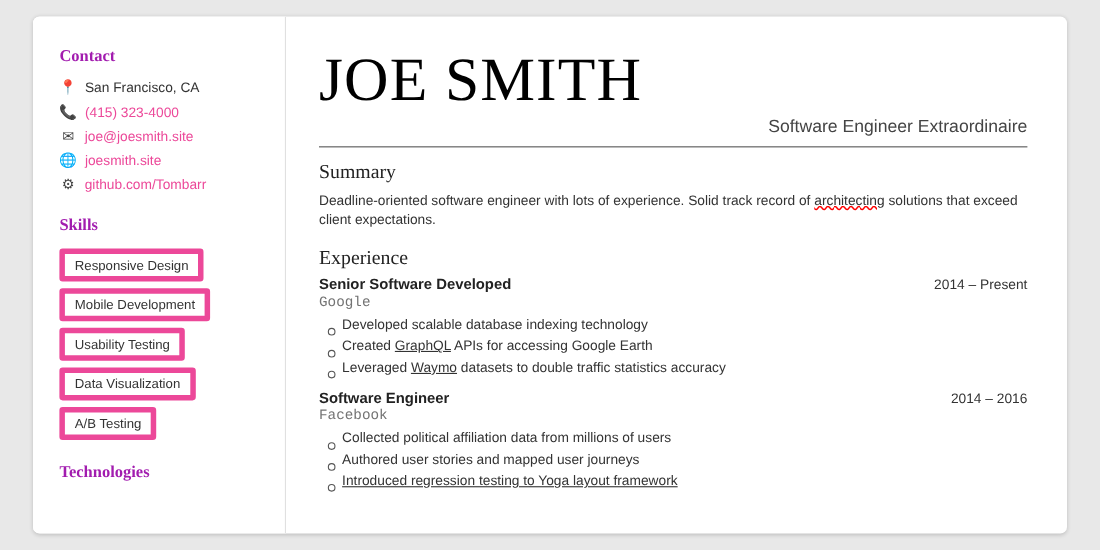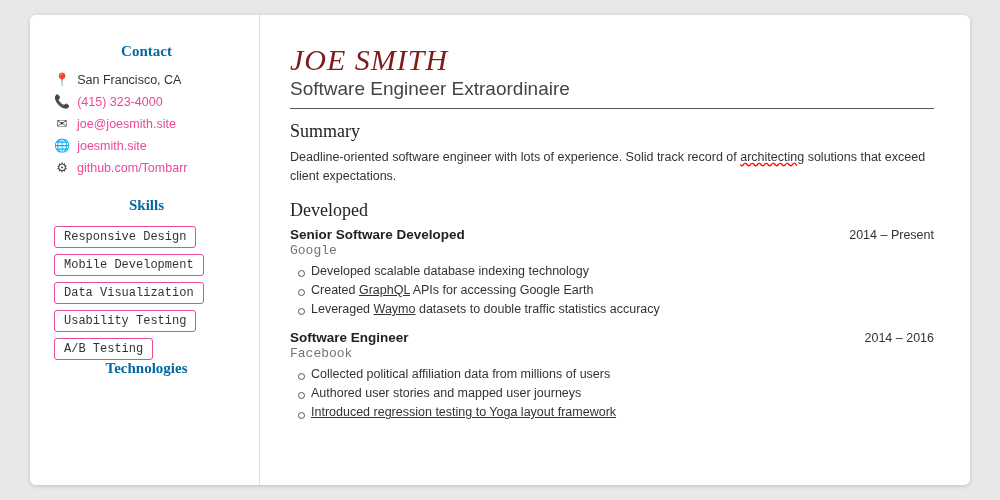--- a/index.html
+++ b/index.html
@@ -28,23 +28,22 @@
       min-width: 230px;
       padding: 28px 20px 20px 24px;
       border-right: 1px solid #e0e0e0;
       background: #fff;
       overflow: hidden;
     }
     .sidebar-section-title {
       font-family: 'Georgia', serif;
       font-size: 15px;
       font-weight: bold;
-      color: #0369a1;
+      color: #a21caf;
       margin-bottom: 12px;
-      text-align: center;
     }
     .contact-list {
       list-style: none;
       margin-bottom: 22px;
     }
     .contact-list li {
       display: flex;
       align-items: center;
       gap: 7px;
       font-family: Arial, sans-serif;
@@ -55,54 +54,54 @@
     .contact-list li a {
       color: #ec4899;
       text-decoration: none;
     }
     .contact-icon {
       font-size: 13px;
       color: #444;
       min-width: 16px;
       text-align: center;
     }
-    .skills-section { }
+    .skills-section { margin-bottom: 22px; }
     .skill-tags { display: flex; flex-wrap: wrap; gap: 6px; margin-top: 8px; }
     .skill-tag {
-      border: 1px solid #ec4899;
+      border: 5px solid #ec4899;
       border-radius: 3px;
       padding: 3px 9px;
-      font-family: Liberation Mono, monospace;
+      font-family: Liberation Sans, sans-serif;
       font-size: 12px;
       color: #333;
       background: #fff;
     }
     .technologies-section .sidebar-section-title { margin-bottom: 0; }
 
     
     .main {
       flex: 1;
       padding: 28px 36px 20px 30px;
       overflow: hidden;
     }
     .name {
       font-family: 'Georgia', serif;
-      font-size: 30px;
+      font-size: 56px;
       font-weight: normal;
-      color: #7f1d1d;
+      color: #000000;
       letter-spacing: 1px;
       line-height: 1.1;
-      font-style: italic;
     }
     .title {
       font-family: Arial, sans-serif;
-      font-size: 19px;
+      font-size: 16px;
       color: #444;
       margin-top: 2px;
       margin-bottom: 8px;
+      text-align: right;
     }
     .divider {
       border: none;
       border-top: 1.5px solid #555;
       margin-bottom: 12px;
       width: 100%;
     }
     .section-heading {
       font-family: 'Georgia', serif;
       font-size: 18px;
@@ -151,21 +150,21 @@
       list-style: none;
       margin-left: 8px;
       margin-bottom: 10px;
     }
     .job-bullets li {
       font-family: Arial, sans-serif;
       font-size: 12.5px;
       color: #333;
       line-height: 1.55;
       display: flex;
-      align-items: center;
+      align-items: flex-end;
       gap: 6px;
     }
     .bullet-circle {
       margin-top: 4px;
       min-width: 7px;
       height: 7px;
       width: 7px;
       border: 1.5px solid #555;
       border-radius: 50%;
       display: inline-block;
@@ -201,22 +200,22 @@
         <a href="#">github.com/Tombarr</a>
       </li>
     </ul>
 
     <div class="skills-section">
       <div class="sidebar-section-title">Skills</div>
       <div class="skill-tags">
 
       <span class="skill-tag">Responsive Design</span>
           <span class="skill-tag">Mobile Development</span>
+          <span class="skill-tag">Usability Testing</span>
           <span class="skill-tag">Data Visualization</span>
-          <span class="skill-tag">Usability Testing</span>
           <span class="skill-tag">A/B Testing</span>
         </div>
     </div>
 
     <div class="technologies-section">
       <div class="sidebar-section-title">Technologies</div>
     </div>
   </div>
 
   <div class="main">
@@ -224,21 +223,21 @@
     <div class="title">Software Engineer Extraordinaire</div>
     <hr class="divider">
 
     <div class="section-heading">Summary</div>
     <p class="summary-text">
       Deadline-oriented software engineer with lots of experience. Solid track record of
       <span class="underline-squiggle">architecting</span>
       solutions that exceed client expectations.
     </p>
 
-    <div class="section-heading">Developed</div>
+    <div class="section-heading">Experience</div>
     <div class="experience-section">
 
       <div class="job-header">
         <span class="job-title">Senior Software Developed</span>
         <span class="job-dates">2014 – Present</span>
       </div>
       <div class="job-company">Google</div>
       <ul class="job-bullets">
         <li>
           <span class="bullet-circle"></span>

